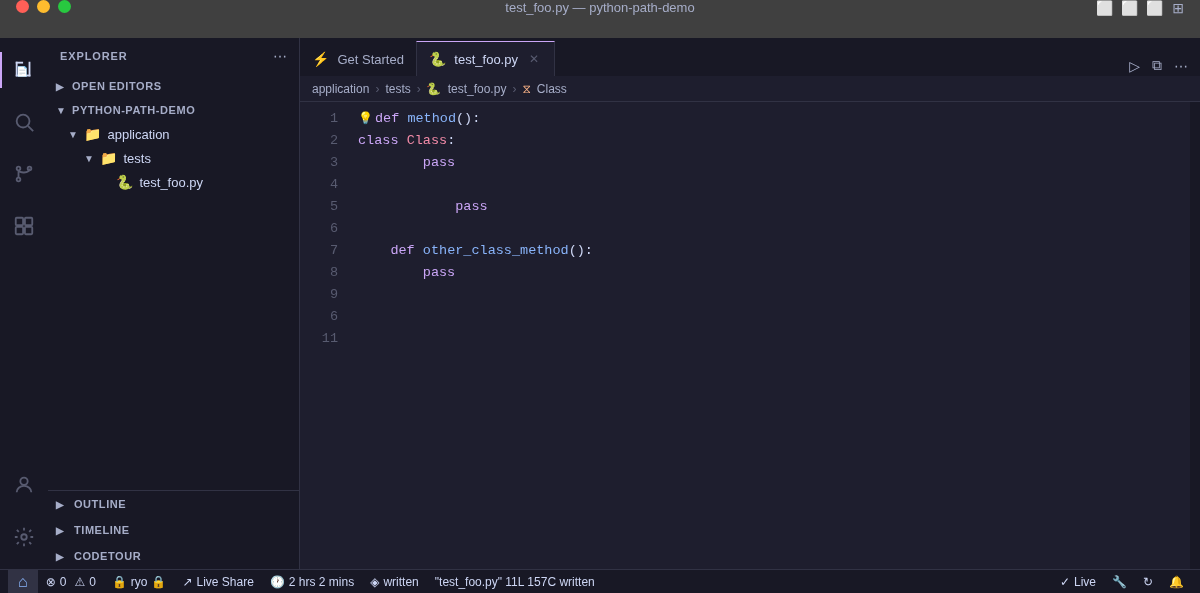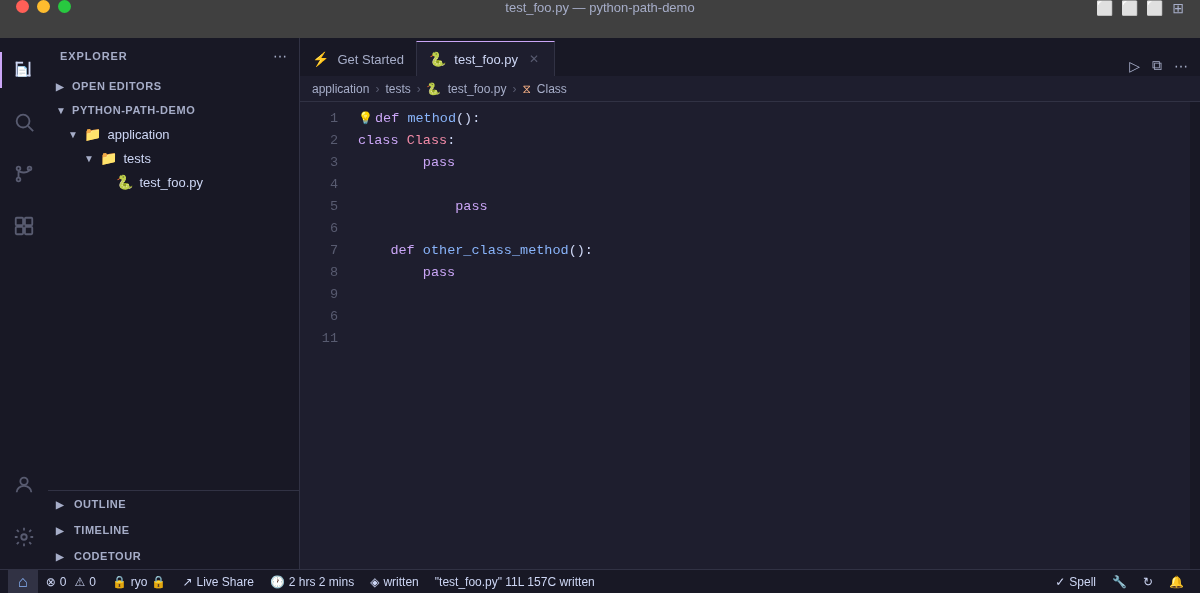--- a/index.html
+++ b/index.html
@@ -567,21 +567,21 @@
   <div class="status-item">
     <span>◈</span>
     <span>written</span>
   </div>
   <div class="status-item">
     <span>"test_foo.py" 11L 157C written</span>
   </div>
   <div class="status-spacer"></div>
   <div class="status-item">
     <span>✓</span>
-    <span>Spell</span>
+    <span>Live</span>
   </div>
   <div class="status-item">
     <span>🔧</span>
   </div>
   <div class="status-item">
     <span>↻</span>
   </div>
   <div class="status-item">
     <span>🔔</span>
   </div>

